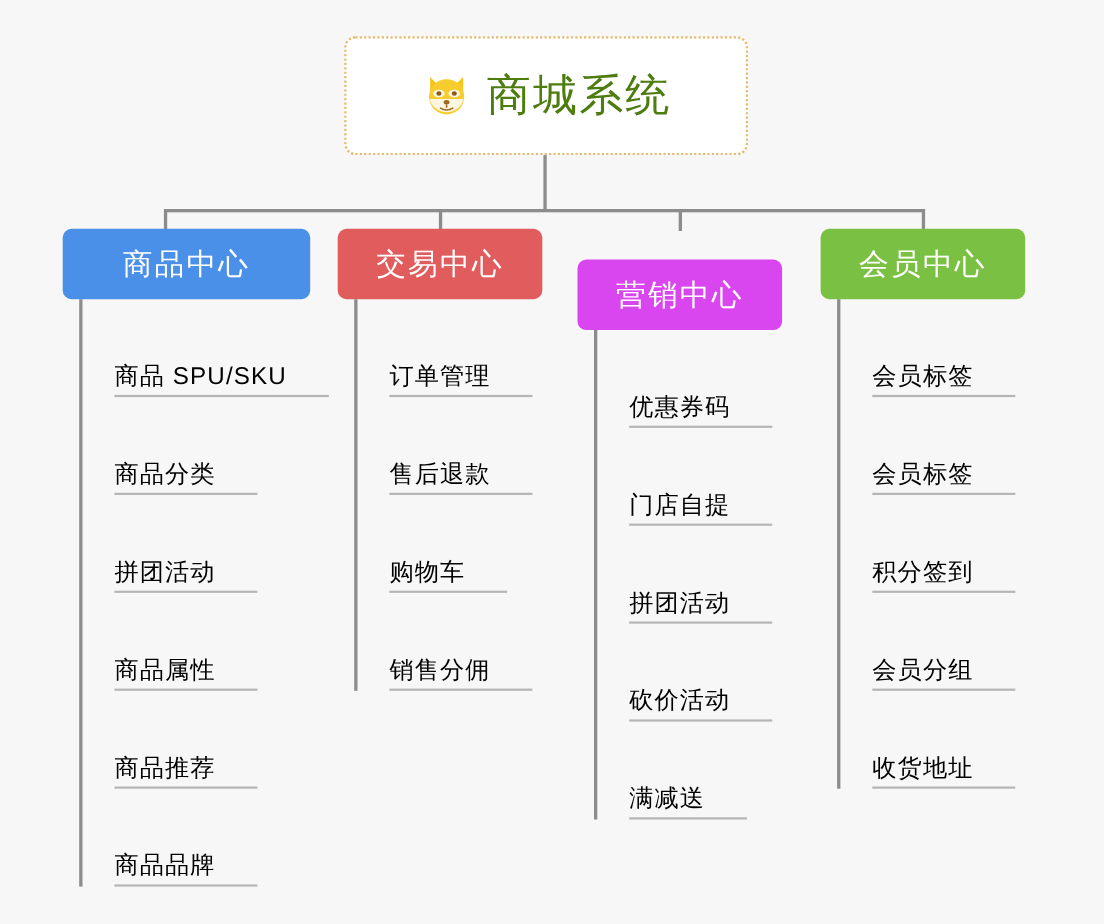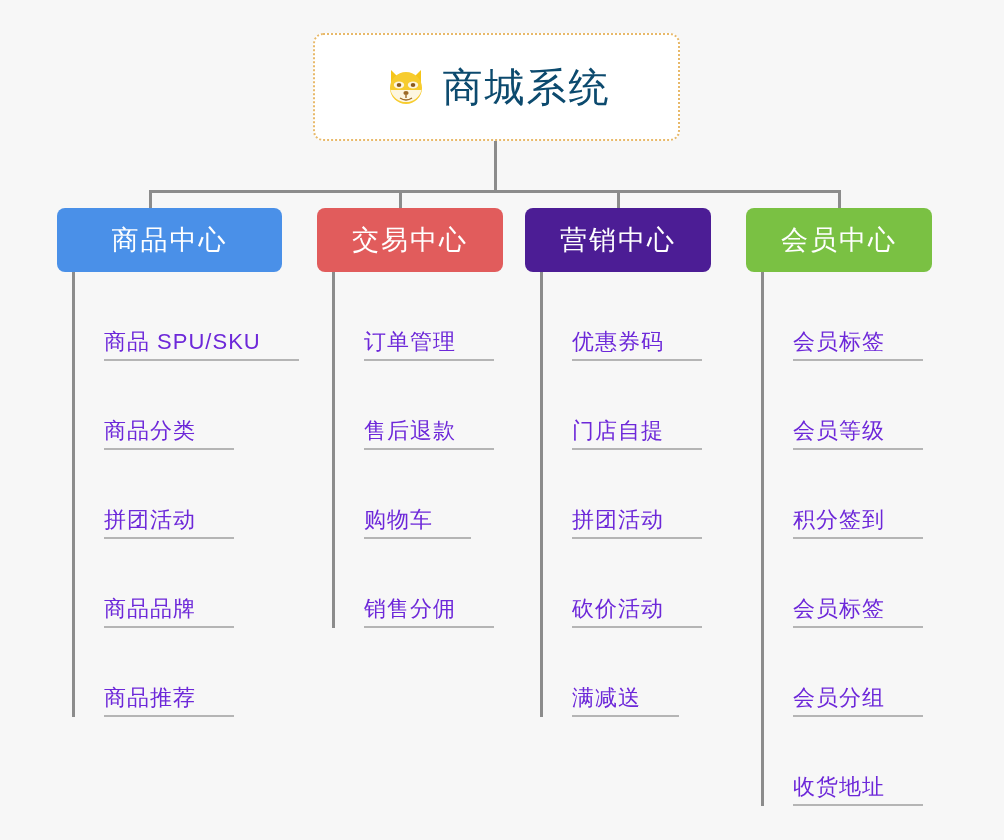--- a/index.html
+++ b/index.html
@@ -39,21 +39,21 @@
   }
   .root-emoji {
     width: 46px;
     height: 46px;
     position: relative;
     flex: 0 0 auto;
   }
   .root-emoji svg { display: block; }
   .root-title {
     font-size: 40px;
-    color: #0c4a6e;
+    color: #4d7c0f;
     letter-spacing: 2px;
     line-height: 1;
     white-space: nowrap;
   }
 
   
   .conn {
     position: absolute;
     background: #8c8c8c;
   }
@@ -86,21 +86,21 @@
   .leaf {
     position: relative;
     height: 89px;
     display: flex;
     align-items: flex-end;
     padding-left: 29px;
     box-sizing: border-box;
   }
   .leaf-label {
     font-size: 22px;
-    color: #6d28d9;
+    color: #000000;
     line-height: 1.1;
     padding-bottom: 5px;
     border-bottom: 2px solid #b5b5b5;
     white-space: nowrap;
     padding-right: 38px;
     letter-spacing: 1px;
   }
 </style>
 </head>
 <body>
@@ -141,50 +141,53 @@
       <div class="leaf">
           <span class="leaf-label">商品 SPU/SKU</span>
         </div>
       <div class="leaf">
           <span class="leaf-label">商品分类</span>
         </div>
       <div class="leaf">
           <span class="leaf-label">拼团活动</span>
         </div>
       <div class="leaf">
+          <span class="leaf-label">商品属性</span>
+        </div>
+      <div class="leaf">
+          <span class="leaf-label">商品推荐</span>
+        </div>
+      <div class="leaf">
           <span class="leaf-label">商品品牌</span>
         </div>
-      <div class="leaf">
-          <span class="leaf-label">商品推荐</span>
-        </div>
-    </div>
-  </div>
-
-  <div class="column" style="left:317px;">
+    </div>
+  </div>
+
+  <div class="column" style="left:307px;">
     <div class="col-header" style="background:#e15c5c; width:186px;">
       <span>交易中心</span>
     </div>
     <div class="col-body">
       <div class="leaf">
           <span class="leaf-label">订单管理</span>
         </div>
       <div class="leaf">
           <span class="leaf-label">售后退款</span>
         </div>
       <div class="leaf">
           <span class="leaf-label">购物车</span>
         </div>
       <div class="leaf">
           <span class="leaf-label">销售分佣</span>
         </div>
     </div>
   </div>
 
   <div class="column" style="left:525px;">
-    <div class="col-header" style="background:#4c1d95; width:186px;">
+    <div class="col-header" style="background:#d946ef; width:186px;margin-top:28px;">
       <span>营销中心</span>
     </div>
     <div class="col-body">
       <div class="leaf">
           <span class="leaf-label">优惠券码</span>
         </div>
       <div class="leaf">
           <span class="leaf-label">门店自提</span>
         </div>
       <div class="leaf">
@@ -201,29 +204,26 @@
 
   <div class="column" style="left:746px;">
     <div class="col-header" style="background:#7ac143; width:186px;">
       <span>会员中心</span>
     </div>
     <div class="col-body">
       <div class="leaf">
           <span class="leaf-label">会员标签</span>
         </div>
       <div class="leaf">
-          <span class="leaf-label">会员等级</span>
+          <span class="leaf-label">会员标签</span>
         </div>
       <div class="leaf">
           <span class="leaf-label">积分签到</span>
         </div>
       <div class="leaf">
-          <span class="leaf-label">会员标签</span>
-        </div>
-      <div class="leaf">
           <span class="leaf-label">会员分组</span>
         </div>
       <div class="leaf">
           <span class="leaf-label">收货地址</span>
         </div>
     </div>
   </div>
 
 </div>
 

